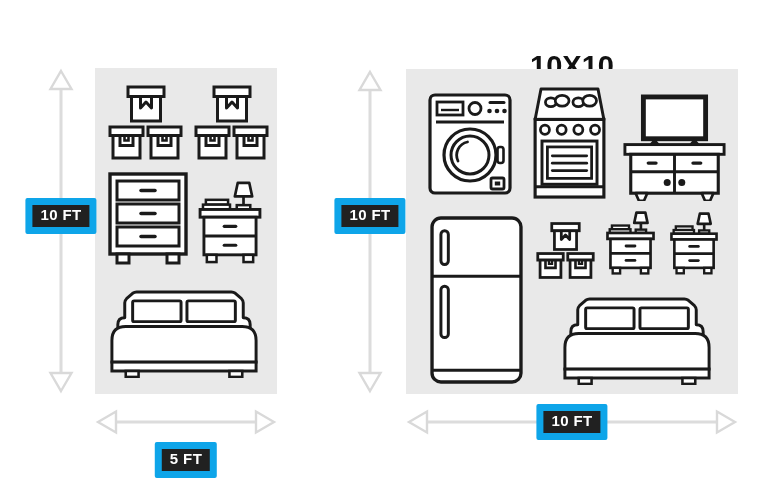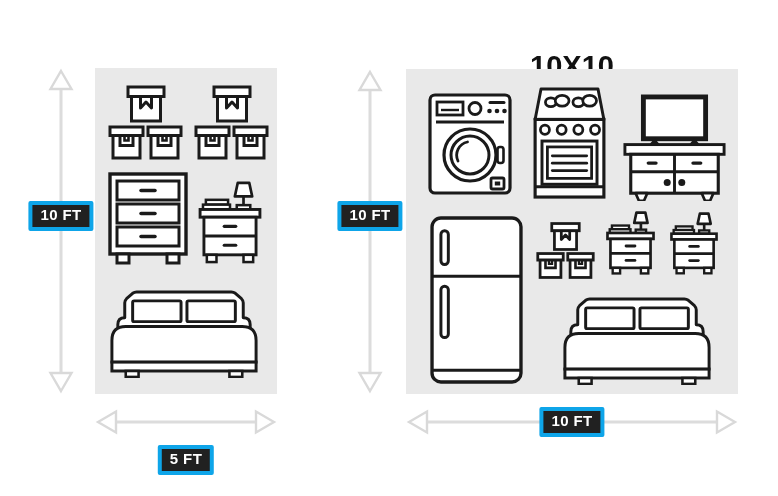--- a/index.html
+++ b/index.html
@@ -9,21 +9,21 @@
   }
   .unit-title{
     position:absolute;text-align:center;font-weight:900;font-size:29px;color:#111;
     letter-spacing:0px;
   }
   .panel{position:absolute;background:#e9e9e9;}
   .icon{position:absolute;display:block;}
   .arrow{position:absolute;}
   .dim-label{
     position:absolute;transform:translate(-50%,-50%);
-    background:#212121;color:#ffffff;border:4px solid #0ea5e9;border-radius:2px;
+    background:#212121;color:#ffffff;border:7px solid #0ea5e9;border-radius:2px;
     font-weight:bold;font-size:15px;letter-spacing:0.4px;padding:1px 8px 3px;
     white-space:nowrap;line-height:18px;
   }
   .boxgroup{position:absolute;display:flex;flex-direction:column;align-items:center;}
   .boxrow{display:flex;gap:1px;margin-top:2px;}
 </style>
 </head>
 <body>
 
 <div class="stage">

